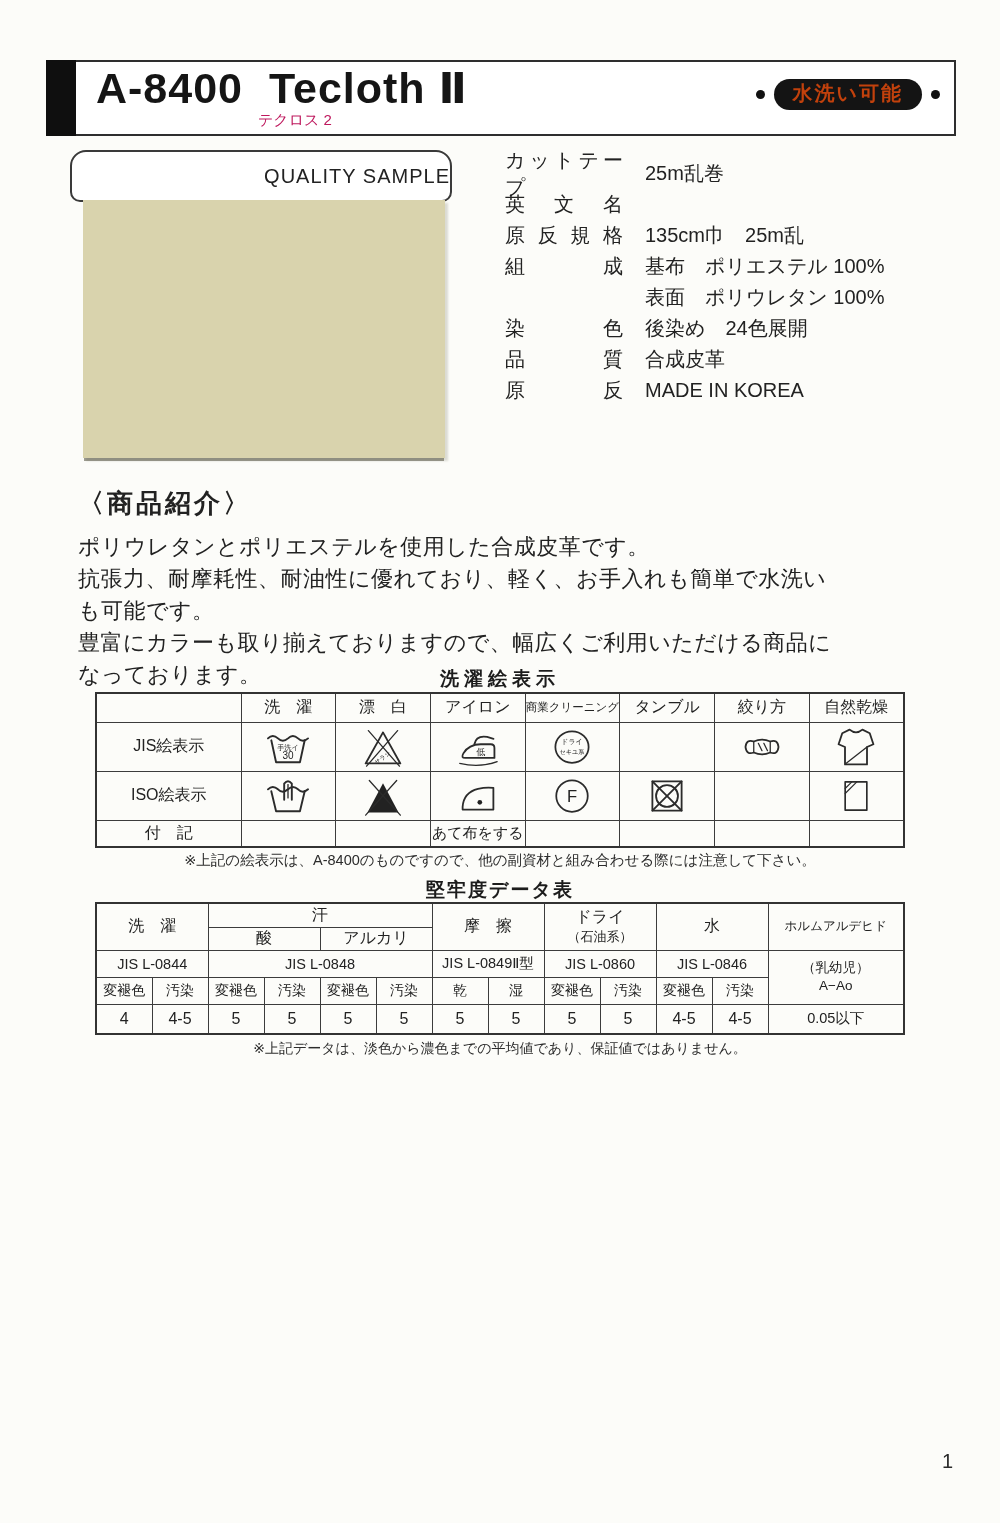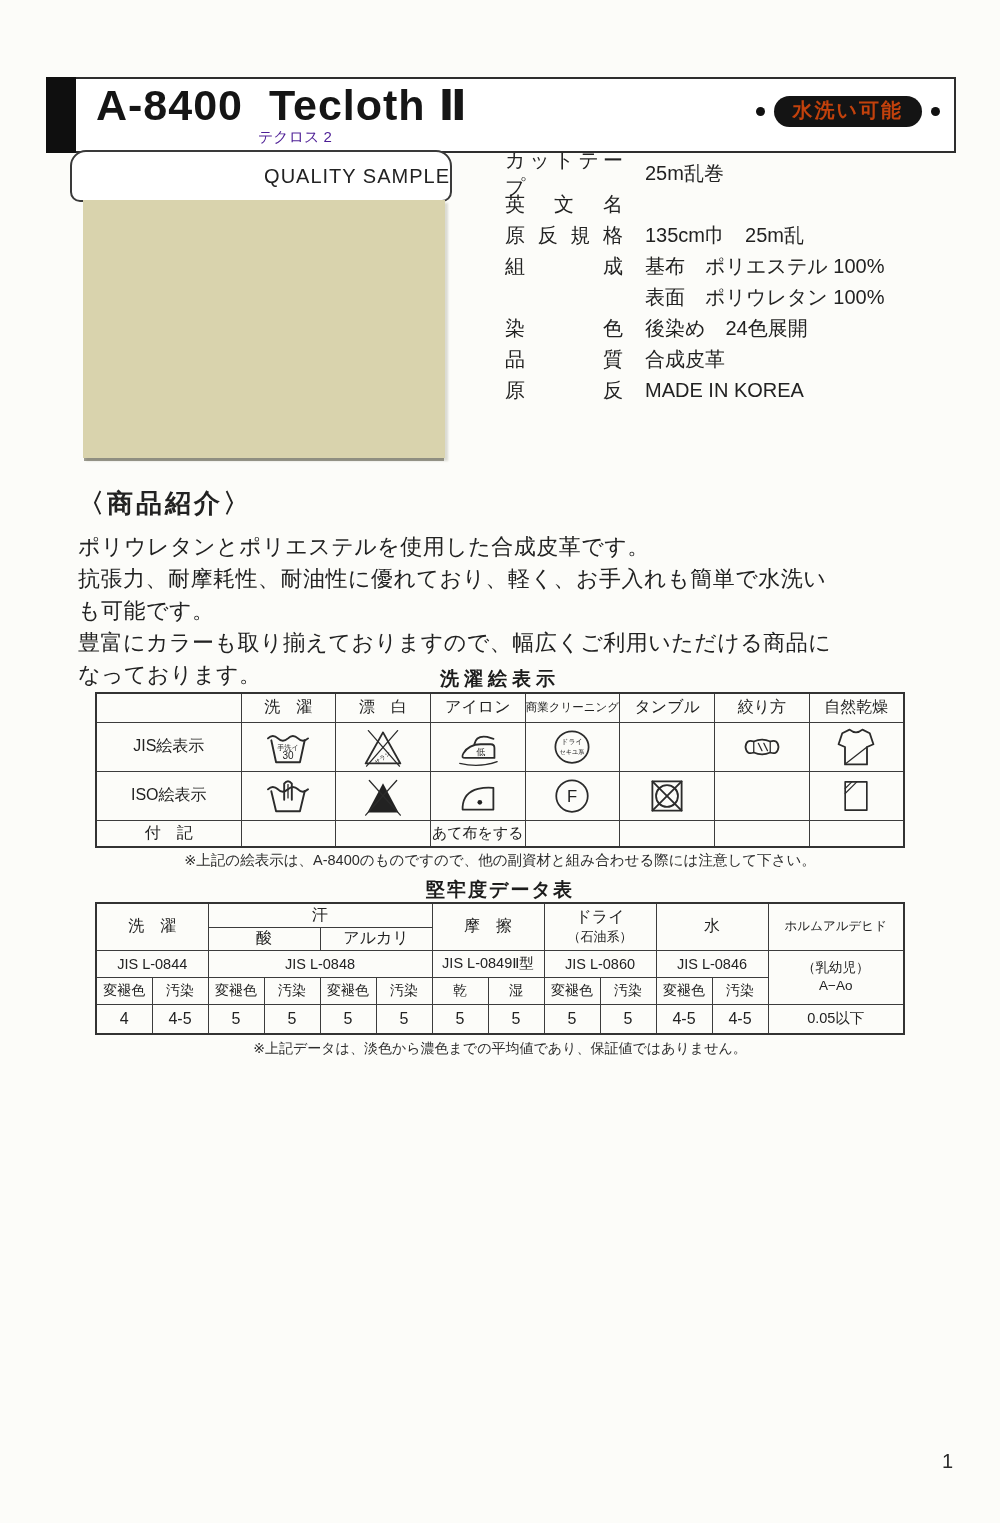--- a/index.html
+++ b/index.html
@@ -1,23 +1,23 @@
 <!DOCTYPE html>
 <html><head>
 <meta charset="utf-8">
 <style>
   html,body{margin:0;padding:0;background:#e8e8e6;}
   .page{position:relative;width:1000px;height:1523px;margin:0 auto;background:#fcfcf9;
         font-family:"Liberation Sans","DejaVu Sans",sans-serif;color:#2a2a2a;overflow:hidden;}
 
   
-  .hdr-bar{position:absolute;left:46px;top:60px;width:906px;height:72px;background:#fff;border:2px solid #2e2e2e;margin-top:17px;}
+  .hdr-bar{position:absolute;left:46px;top:60px;width:906px;height:72px;background:#fff;border:2px solid #2e2e2e;}
   .hdr-black{position:absolute;left:-2px;top:-2px;width:30px;height:76px;background:#0f0f0f;}
   .hdr-title{position:absolute;left:48px;top:1px;font-size:43px;font-weight:bold;letter-spacing:1px;color:#151515;white-space:pre;}
-  .hdr-sub{position:absolute;left:210px;top:49px;font-size:15px;color:#4c1d95;}
+  .hdr-sub{position:absolute;left:210px;top:49px;font-size:15px;color:#be185d;}
   .badge-wrap{position:absolute;right:14px;top:17px;display:flex;align-items:center;gap:9px;}
   .bdot{width:9px;height:9px;border-radius:50%;background:#111;}
   .badge{background:#141414;color:#c2410c;font-size:20px;font-weight:bold;padding:3px 19px 6px;border-radius:999px;letter-spacing:2px;line-height:1.1;}
 
   
   .sample-tab{position:absolute;left:70px;top:150px;width:378px;height:48px;background:#fff;border:2px solid #3a3a3a;
               border-radius:16px 16px 10px 10px;display:flex;align-items:center;justify-content:flex-end;
               font-size:20px;letter-spacing:1px;color:#222;}
   .swatch{position:absolute;left:83px;top:200px;width:362px;height:258px;background:#d9d3ad;
           box-shadow:0 4px 0 -1px rgba(80,78,60,.55), 3px 3px 2px rgba(120,118,100,.25);}

